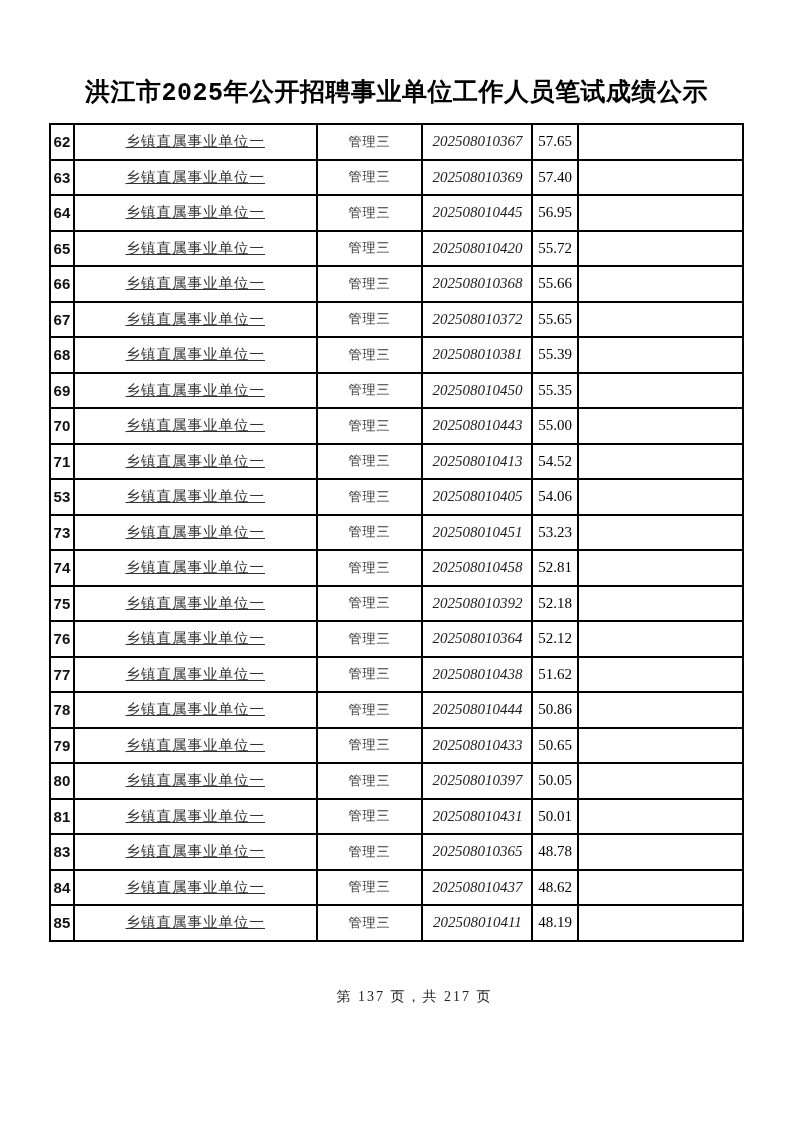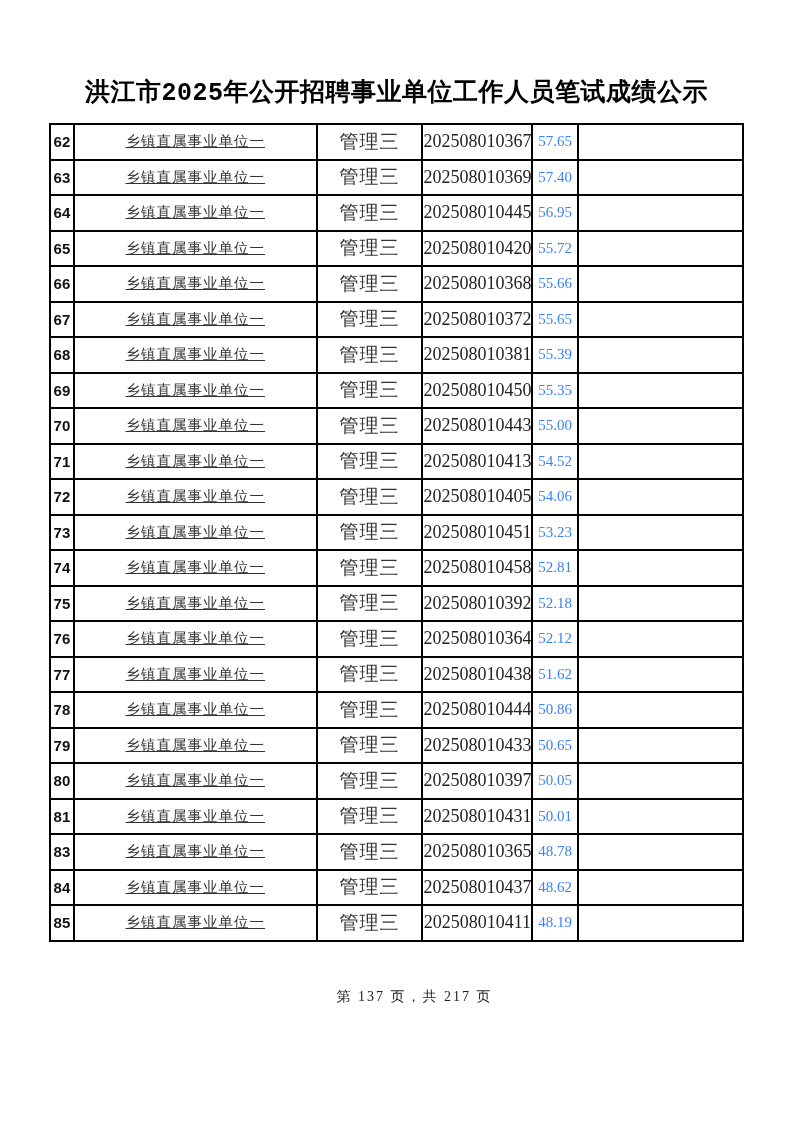--- a/index.html
+++ b/index.html
@@ -48,33 +48,34 @@
   }
   td.c-unit {
     width: 234px;
     font-size: 14.5px;
     color: #333;
     letter-spacing: 1px;
     text-decoration: underline;
   }
   td.c-pos {
     width: 102px;
-    font-size: 19px;
+    font-size: 13px;
     color: #333;
     letter-spacing: 1px;
   }
   td.c-exam {
     width: 106px;
-    font-size: 18px;
+    font-size: 15px;
     color: #222;
+    font-style: italic;
   }
   td.c-score {
     width: 44px;
     font-size: 15px;
-    color: #3b82f6;
+    color: #000000;
   }
   td.c-remark {
     width: 159px;
   }
   .footer {
     text-align: center;
     margin-top: 46px;
     font-size: 14px;
     color: #222;
     letter-spacing: 2px;
@@ -163,21 +164,21 @@
   </tr>
         <tr>
     <td class="c-no">71</td>
     <td class="c-unit">乡镇直属事业单位一</td>
     <td class="c-pos">管理三</td>
     <td class="c-exam">202508010413</td>
     <td class="c-score">54.52</td>
     <td class="c-remark"></td>
   </tr>
         <tr>
-    <td class="c-no">72</td>
+    <td class="c-no">53</td>
     <td class="c-unit">乡镇直属事业单位一</td>
     <td class="c-pos">管理三</td>
     <td class="c-exam">202508010405</td>
     <td class="c-score">54.06</td>
     <td class="c-remark"></td>
   </tr>
         <tr>
     <td class="c-no">73</td>
     <td class="c-unit">乡镇直属事业单位一</td>
     <td class="c-pos">管理三</td>

